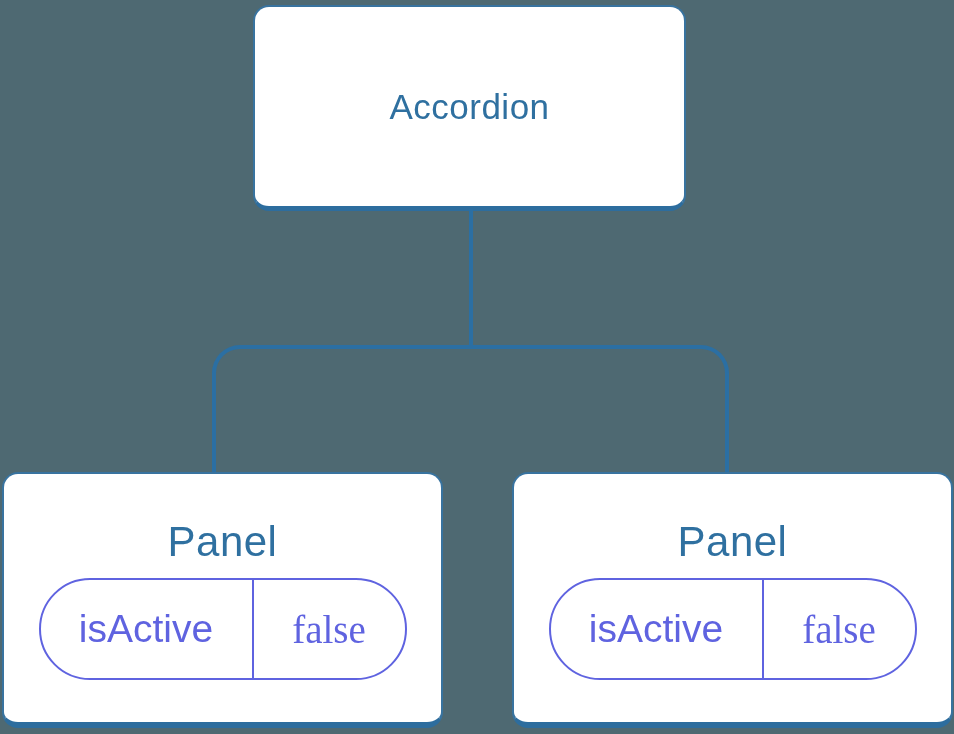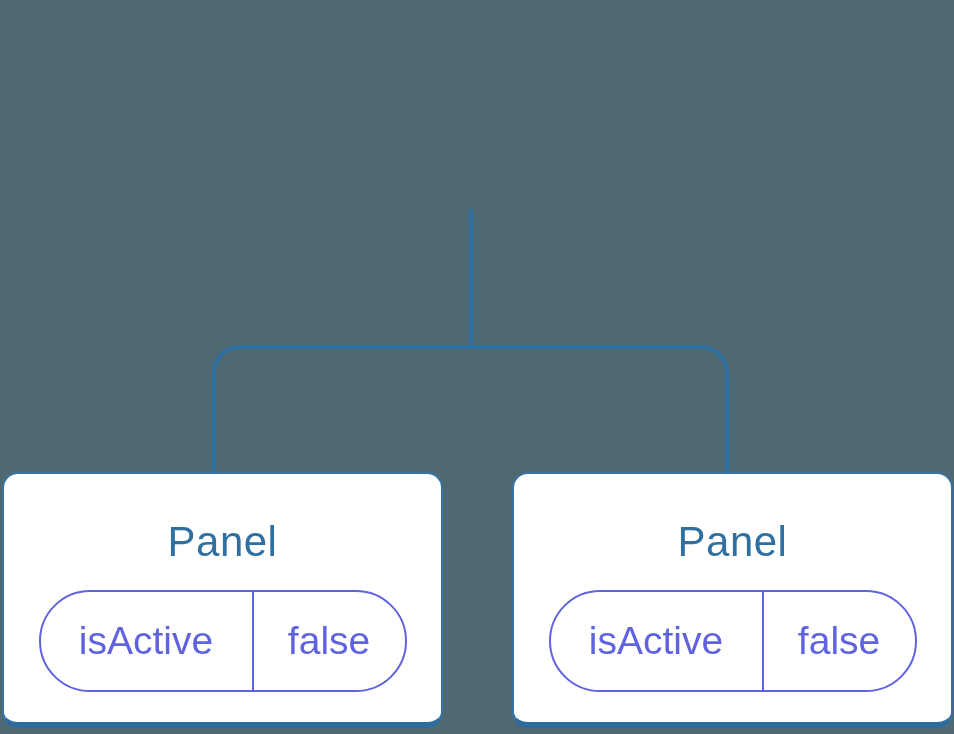--- a/index.html
+++ b/index.html
@@ -79,21 +79,21 @@
     box-sizing: border-box;
     border: 4px solid #2B6FA3;
     border-bottom: none;
     border-radius: 28px 28px 0 0;
     background: transparent;
   }
 
   
   .state-pill {
     position: absolute;
-    top: 116px;
+    top: 104px;
     left: 50%;
     transform: translateX(-50%);
     width: 368px;
     height: 102px;
     box-sizing: border-box;
     border: 2.5px solid #5F63E0;
     border-radius: 51px;
     display: flex;
     align-items: stretch;
     background: #ffffff;
@@ -105,27 +105,31 @@
     color: #5F63E0;
     font-size: 39px;
     font-weight: 400;
   }
   .state-key {
     flex: 0 0 58%;
     border-right: 2px solid #5F63E0;
   }
   .state-value {
     flex: 1 1 auto;
+    font-family: Liberation Serif, serif;
   }
 </style>
 </head>
 <body>
 
 <div class="canvas">
 
+  <div class="node node-root">
+    <span class="node-label">Accordion</span>
+  </div>
 
   <div class="connector-stem"></div>
   <div class="connector-branch"></div>
 
   <div class="node node-panel node-panel-left">
     <div class="panel-title">Panel</div>
     <div class="state-pill">
       <div class="state-key">isActive</div>
       <div class="state-value">false</div>
     </div>

